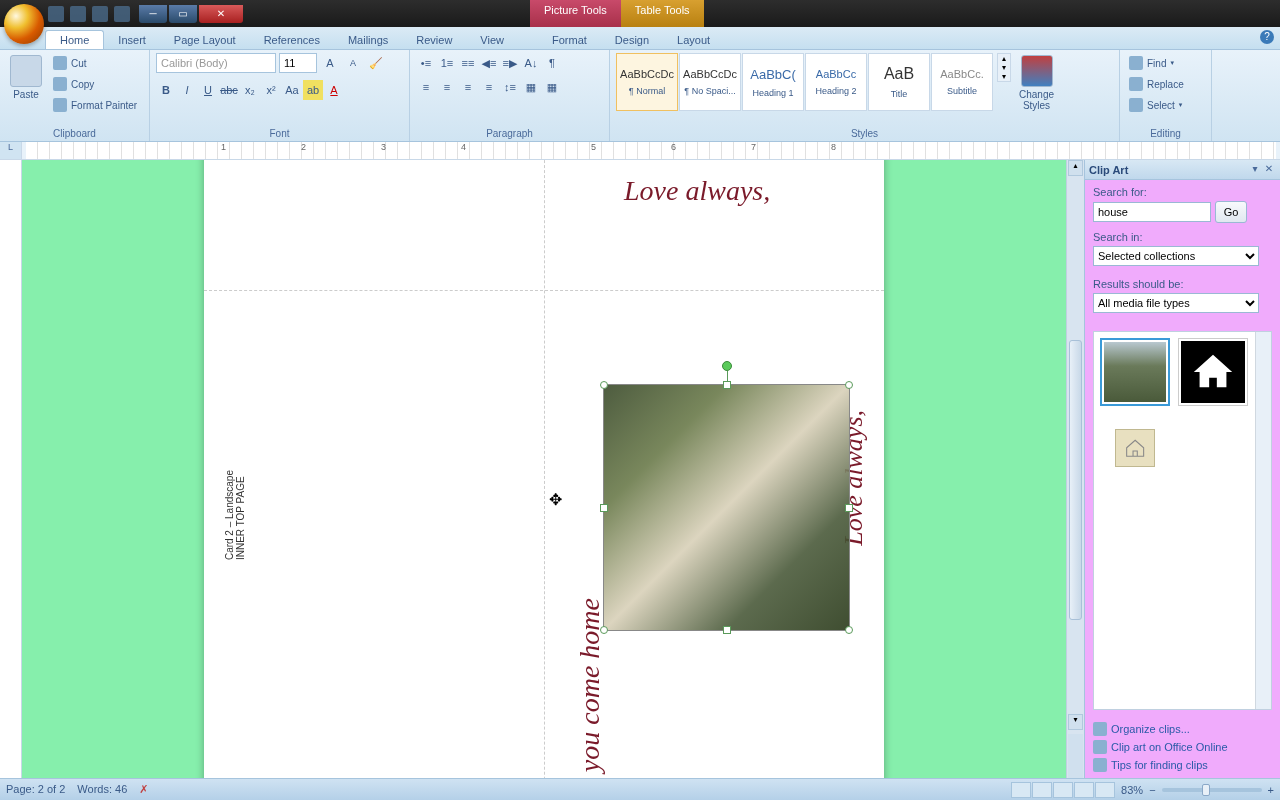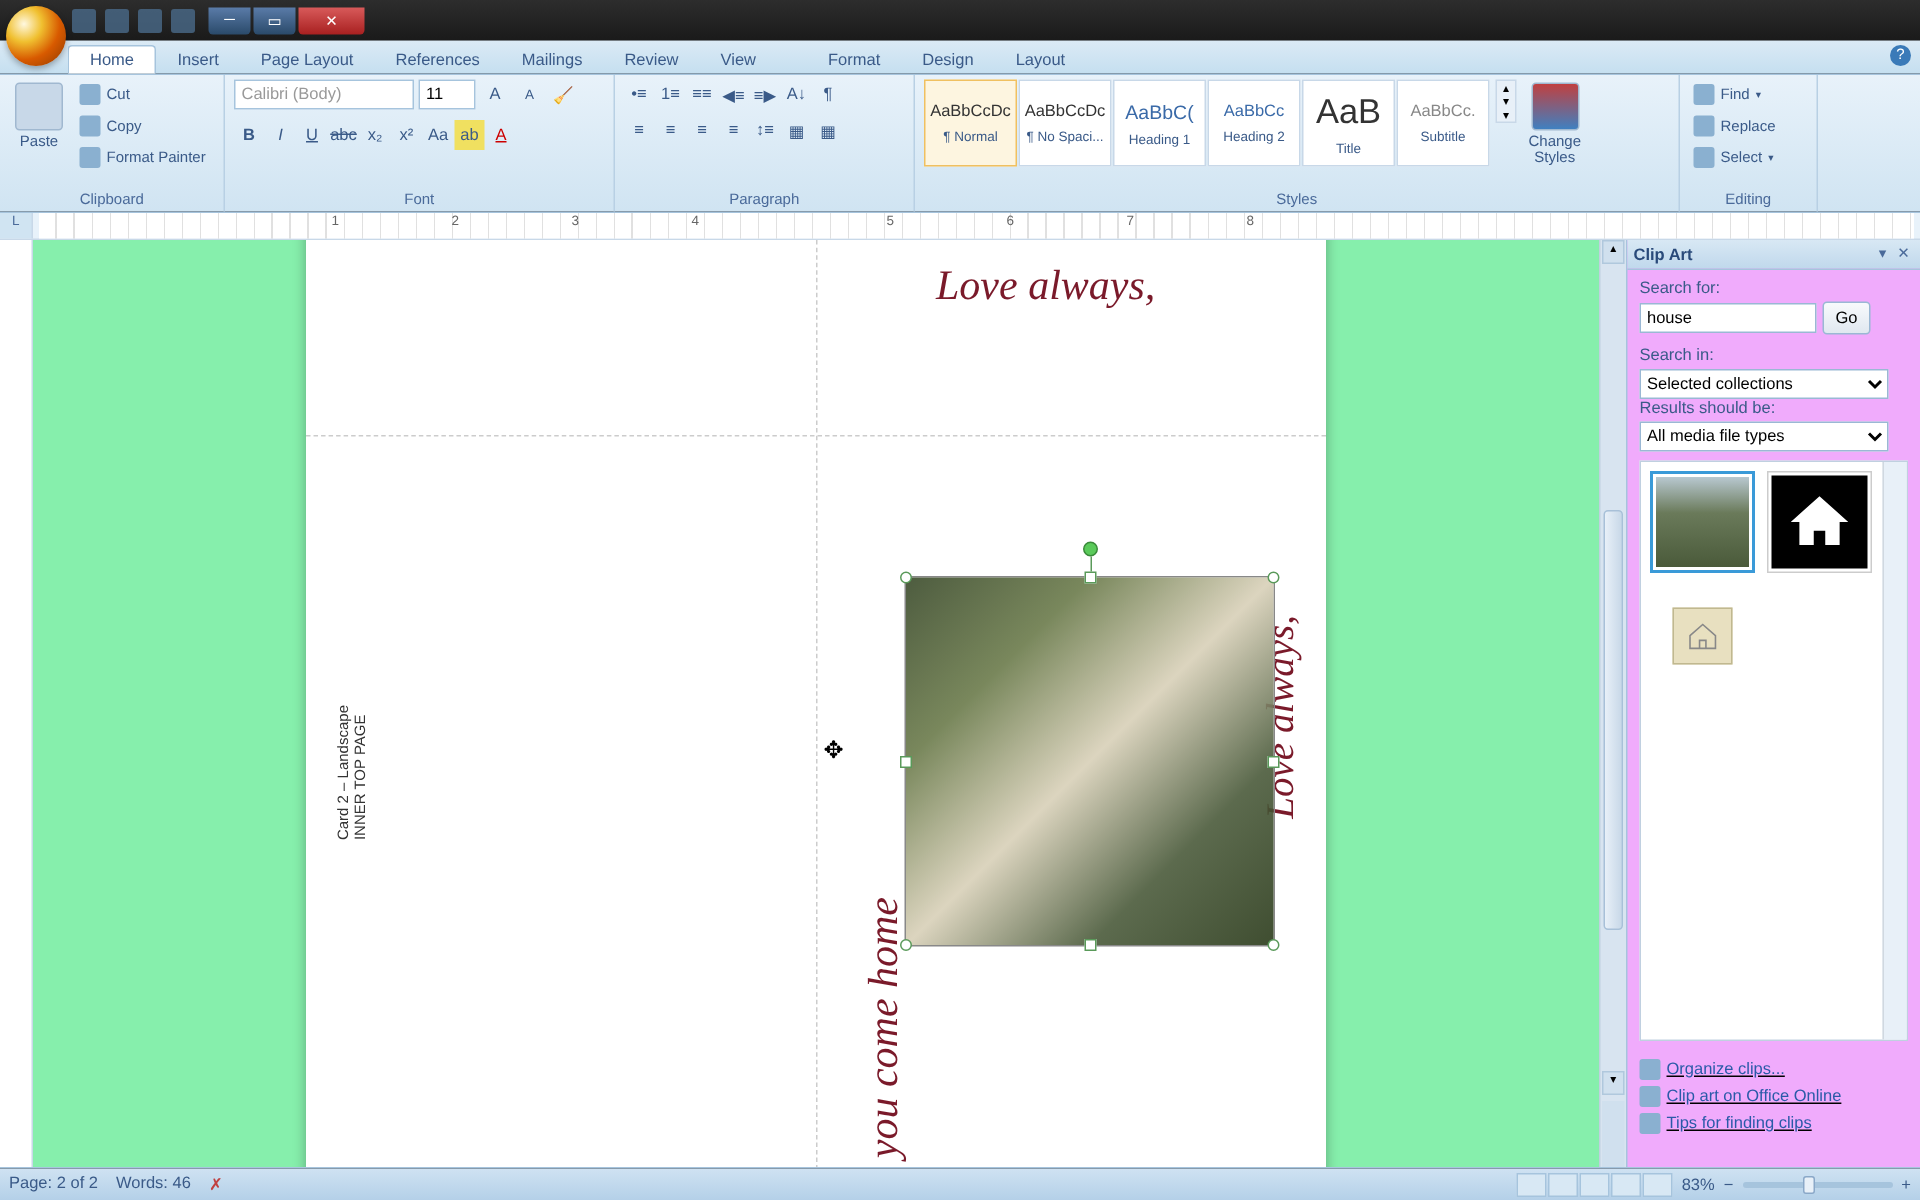--- a/index.html
+++ b/index.html
@@ -93,29 +93,29 @@
 
 
 .clipart-pane { width: 196px; background: #f0abfc; border-left: 1px solid #a6c4dd; display: flex; flex-direction: column; }
 .pane-header { height: 20px; background: linear-gradient(#d8e8f4, #c0d8ec); border-bottom: 1px solid #a6c4dd; display: flex; align-items: center; padding: 0 4px; font-size: 11px; color: #2a4a7a; }
 .pane-header .title { flex: 1; font-weight: bold; }
 .pane-header .btn { width: 14px; height: 14px; text-align: center; font-size: 10px; color: #4a6a9a; }
 .pane-body { padding: 6px 8px; font-size: 11px; color: #3a5a88; }
 .pane-body label { display: block; margin-bottom: 3px; }
 .pane-body input[type=text] { width: 118px; height: 20px; border: 1px solid #9ab8d4; padding: 1px 4px; font-size: 11px; }
 .go-btn { width: 32px; height: 22px; border: 1px solid #9ab8d4; background: linear-gradient(#f8fafc, #e0e8f0); font-size: 11px; margin-left: 4px; border-radius: 3px; }
-.pane-body select { width: 166px; height: 20px; border: 1px solid #9ab8d4; font-size: 11px; background: #fff; margin-bottom: 0; }
+.pane-body select { width: 166px; height: 20px; border: 1px solid #9ab8d4; font-size: 11px; background: #fff; margin-bottom: 12px; }
 .results { flex: 1; background: #fff; margin: 0 8px 6px; border: 1px solid #c0d0e0; padding: 6px; display: flex; flex-wrap: wrap; gap: 8px; align-content: flex-start; position: relative; }
 .clip-item { width: 70px; height: 68px; border: 1px solid #ccc; padding: 2px; display: flex; align-items: center; justify-content: center; }
 .clip-item.selected { border: 2px solid #3a9ad8; }
 .clip1-img { width: 100%; height: 100%; background: linear-gradient(#b8c8d0, #6a7a5a 40%, #4a5a3a); }
 .clip2-img { width: 100%; height: 100%; background: #000; color: #fff; display: flex; align-items: center; justify-content: center; }
 .clip3-img { width: 60%; height: 60%; background: #e8e0c0; border: 1px solid #c0b890; position: relative; }
 .results-scroll { position: absolute; right: 0; top: 0; bottom: 0; width: 16px; background: #e8f0f8; border-left: 1px solid #d0d8e0; }
-.pane-footer { padding: 4px 8px 20px; font-size: 11px; text-decoration: underline; }
+.pane-footer { padding: 4px 8px 4px; font-size: 11px; }
 .pane-footer a { display: flex; align-items: center; gap: 4px; color: #2a5aa8; text-decoration: none; padding: 2px 0; }
 .pane-footer .ico { width: 14px; height: 14px; background: #8ab0d0; border-radius: 2px; }
 
 
 .statusbar { height: 22px; background: linear-gradient(#cfe2f2, #b4d0e8); display: flex; align-items: center; font-size: 11px; color: #3a5a88; padding: 0 6px; border-top: 1px solid #a6c4dd; }
 .statusbar .sb-left { display: flex; gap: 12px; }
 .statusbar .sb-right { margin-left: auto; display: flex; align-items: center; gap: 6px; }
 .view-btns { display: flex; gap: 1px; }
 .view-btn { width: 20px; height: 16px; background: #d8e8f4; border: 1px solid #a6c4dd; }
 .zoom-slider { width: 100px; height: 4px; background: #a6c4dd; position: relative; border-radius: 2px; }
@@ -128,20 +128,24 @@
 
 <div class="office-orb-big"></div>
 
 <div class="titlebar">
   <div class="office-btn"></div>
   <div class="qat">
     <div class="qat-btn"></div>
     <div class="qat-btn"></div>
     <div class="qat-btn"></div>
     <div class="qat-btn"></div>
+  </div>
+  <div class="context-tabs">
+    <div class="context-tab pic">Picture Tools</div>
+    <div class="context-tab tbl">Table Tools</div>
   </div>
   <div class="win-controls">
     <div class="win-btn win-min">─</div>
     <div class="win-btn win-max">▭</div>
     <div class="win-btn win-close">✕</div>
   </div>
 </div>
 
 <div class="tabs-row">
   <div class="tab active">Home</div>
@@ -253,21 +257,21 @@
           </div>
         <div class="style-item">
             <span class="preview" style="color:#3a6aa8;font-size:13px">AaBbC(</span>
             <span>Heading 1</span>
           </div>
         <div class="style-item">
             <span class="preview" style="color:#3a6aa8">AaBbCc</span>
             <span>Heading 2</span>
           </div>
         <div class="style-item">
-            <span class="preview" style="font-size:23px">AaB</span>
+            <span class="preview" style="font-size:16px">AaB</span>
             <span>Title</span>
           </div>
         <div class="style-item">
             <span class="preview" style="color:#888;">AaBbCc.</span>
             <span>Subtitle</span>
           </div>
       </div>
       <div style="display:flex;flex-direction:column;width:14px;border:1px solid #c8d8e8;background:#e8f0f8">
         <div style="flex:1;text-align:center;font-size:8px">▴</div>
         <div style="flex:1;text-align:center;font-size:8px">▾</div>

